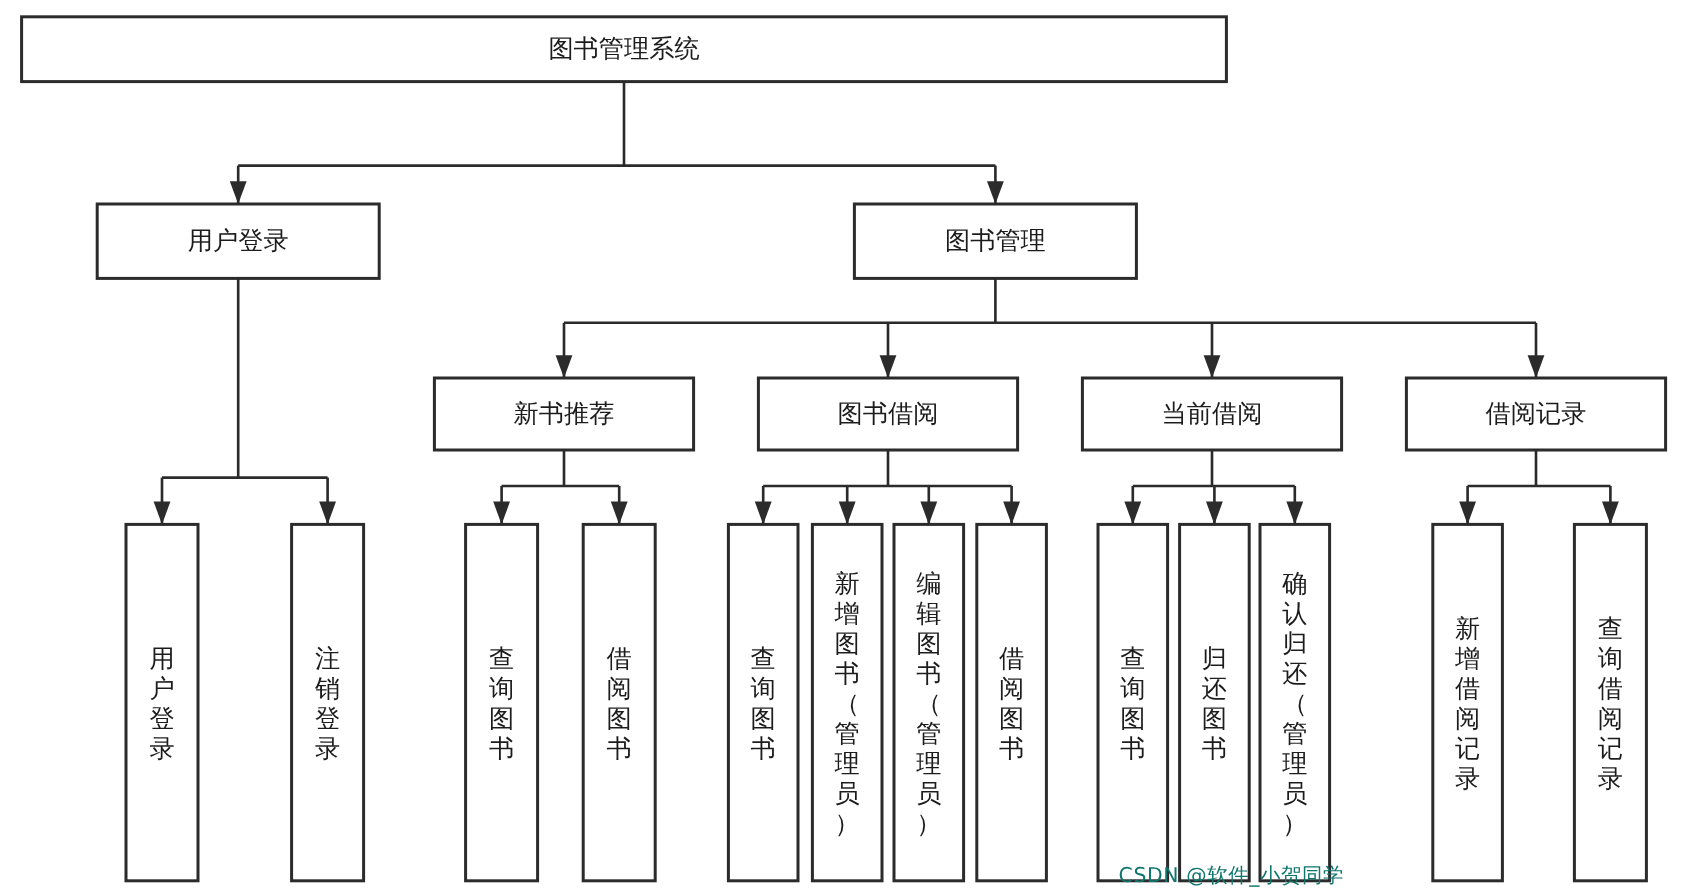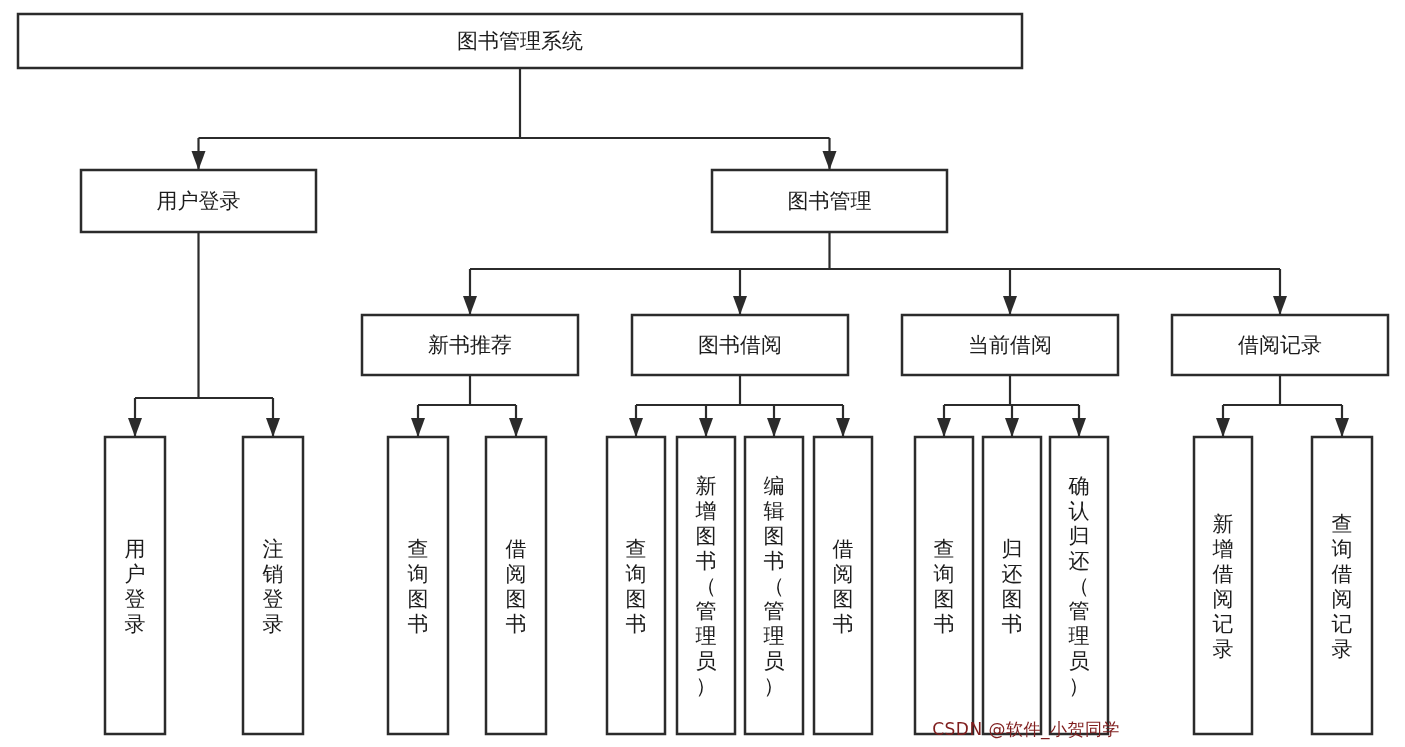--- a/index.html
+++ b/index.html
@@ -54,21 +54,21 @@
     font-size: 21px;
     fill: #1c1c1c;
     text-anchor: middle;
   }
   .watermark-text {
     position: absolute;
     right: 14px;
     bottom: 6px;
     font-family: "DejaVu Sans", "Liberation Sans", sans-serif;
     font-size: 17px;
-    color: #7f1d1d;
+    color: #0f766e;
     letter-spacing: 0.5px;
     white-space: nowrap;
     user-select: none;
   }
 </style>
 </head>
 <body>
 
 <div id="diagram-root">
   <svg class="tree-canvas" id="tree-canvas" viewBox="0 0 1405 747" xmlns="http://www.w3.org/2000/svg">

